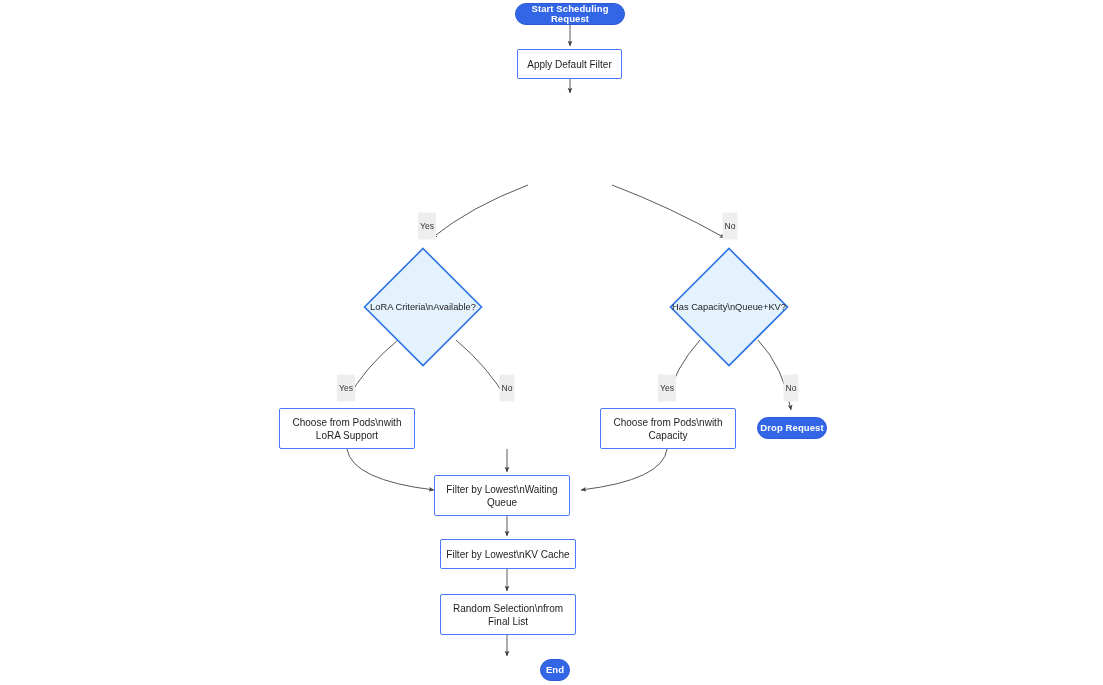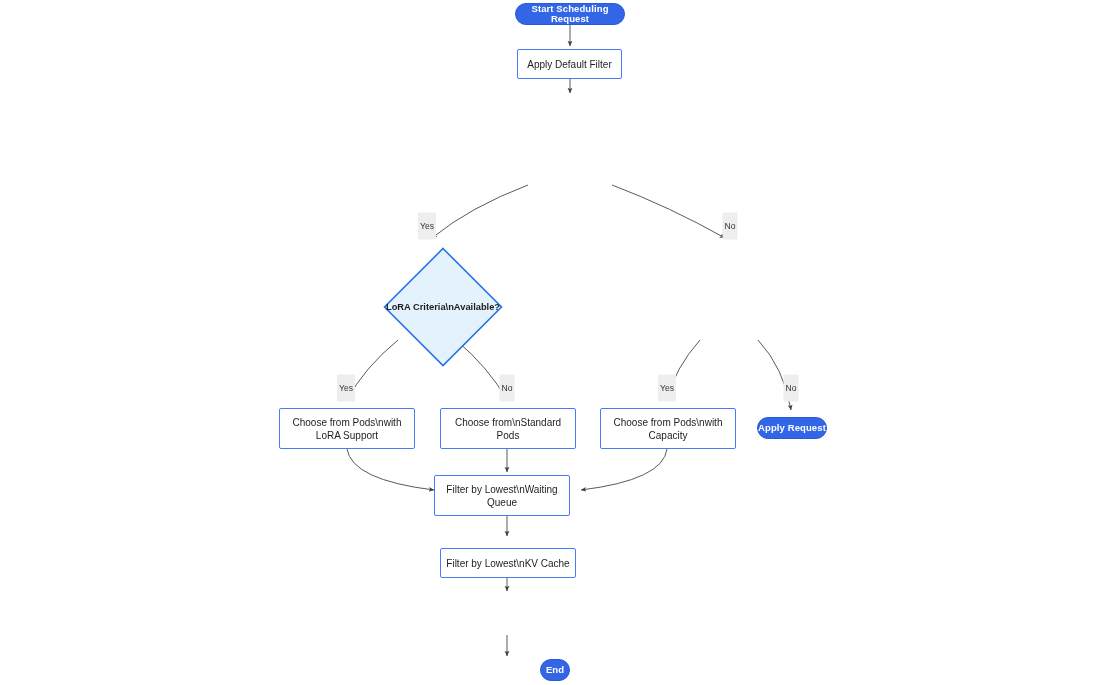--- a/index.html
+++ b/index.html
@@ -139,52 +139,58 @@
 
   <div class="node terminal" style="left:515px; top:3px; width:110px; height:22px;">
     <span>Start Scheduling Request</span>
   </div>
 
   <div class="node process" style="left:517px; top:49px; width:105px; height:30px;">
     <span class="txt">Apply Default Filter</span>
   </div>
 
 
-  <div class="node decision" style="left:383px; top:247px; width:120px; height:120px;font-weight:bold;">
+  <div class="node decision" style="left:363px; top:247px; width:120px; height:120px;">
     <svg class="dia" viewBox="0 0 120 120" preserveAspectRatio="none">
       <polygon points="60,1.5 118.5,60 60,118.5 1.5,60" fill="#e3f2fd" stroke="#2a72e5" stroke-width="1.6"></polygon>
     </svg>
     <span class="dlabel">LoRA Criteria\nAvailable?</span>
   </div>
 
+  <div class="node decision" style="left:669px; top:247px; width:120px; height:120px;">
+    <svg class="dia" viewBox="0 0 120 120" preserveAspectRatio="none">
+      <polygon points="60,1.5 118.5,60 60,118.5 1.5,60" fill="#e3f2fd" stroke="#2a72e5" stroke-width="1.6"></polygon>
+    </svg>
+    <span class="dlabel">Has Capacity\nQueue+KV?</span>
+  </div>
 
   <div class="node process" style="left:279px; top:408px; width:136px; height:41px;">
     <span class="txt">Choose from Pods\nwith<br>LoRA Support</span>
   </div>
 
-  <div class="node process" style="left:440px; top:408px; width:136px; height:41px;">
-    <span class="txt">Choose from\nStandard<br>Pods</span>
-  </div>
 
   <div class="node process" style="left:600px; top:408px; width:136px; height:41px;">
     <span class="txt">Choose from Pods\nwith<br>Capacity</span>
   </div>
 
   <div class="node terminal" style="left:757px; top:417px; width:70px; height:22px;">
-    <span>Apply Request</span>
+    <span>Drop Request</span>
   </div>
 
   <div class="node process" style="left:434px; top:475px; width:136px; height:41px;">
     <span class="txt">Filter by Lowest\nWaiting<br>Queue</span>
   </div>
 
-  <div class="node process" style="left:440px; top:539px; width:136px; height:30px;margin-top:9px;">
+  <div class="node process" style="left:440px; top:539px; width:136px; height:30px;">
     <span class="txt">Filter by Lowest\nKV Cache</span>
   </div>
 
+  <div class="node process" style="left:440px; top:594px; width:136px; height:41px;">
+    <span class="txt">Random Selection\nfrom<br>Final List</span>
+  </div>
 
   <div class="node terminal" style="left:492px; top:659px; width:30px; height:22px;margin-left:48px;">
     <span>End</span>
   </div>
 
   <div class="edge-label" style="left:427px; top:226px;">Yes</div>
   <div class="edge-label" style="left:730px; top:226px;">No</div>
   <div class="edge-label" style="left:346px; top:388px;">Yes</div>
   <div class="edge-label" style="left:507px; top:388px;">No</div>
   <div class="edge-label" style="left:667px; top:388px;">Yes</div>

